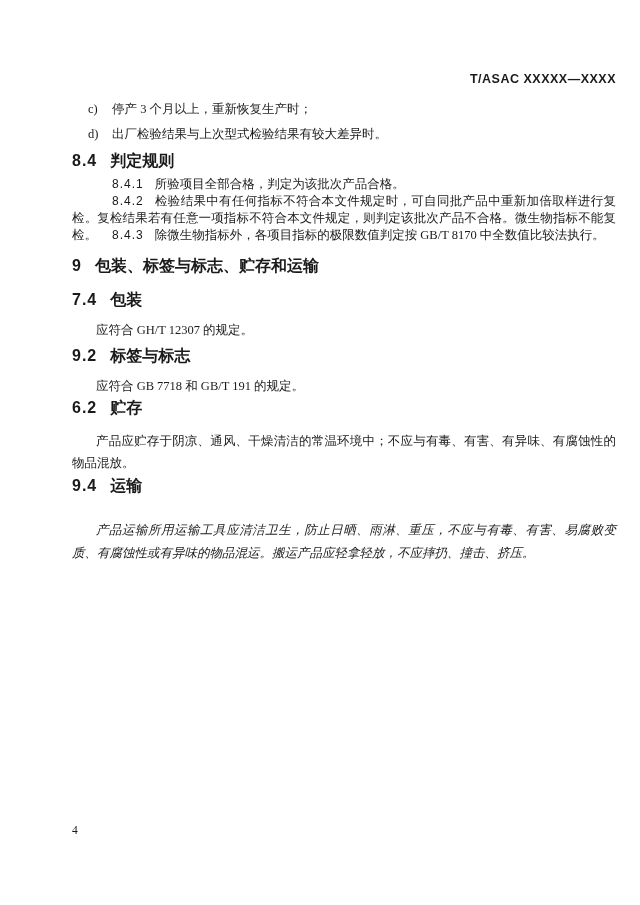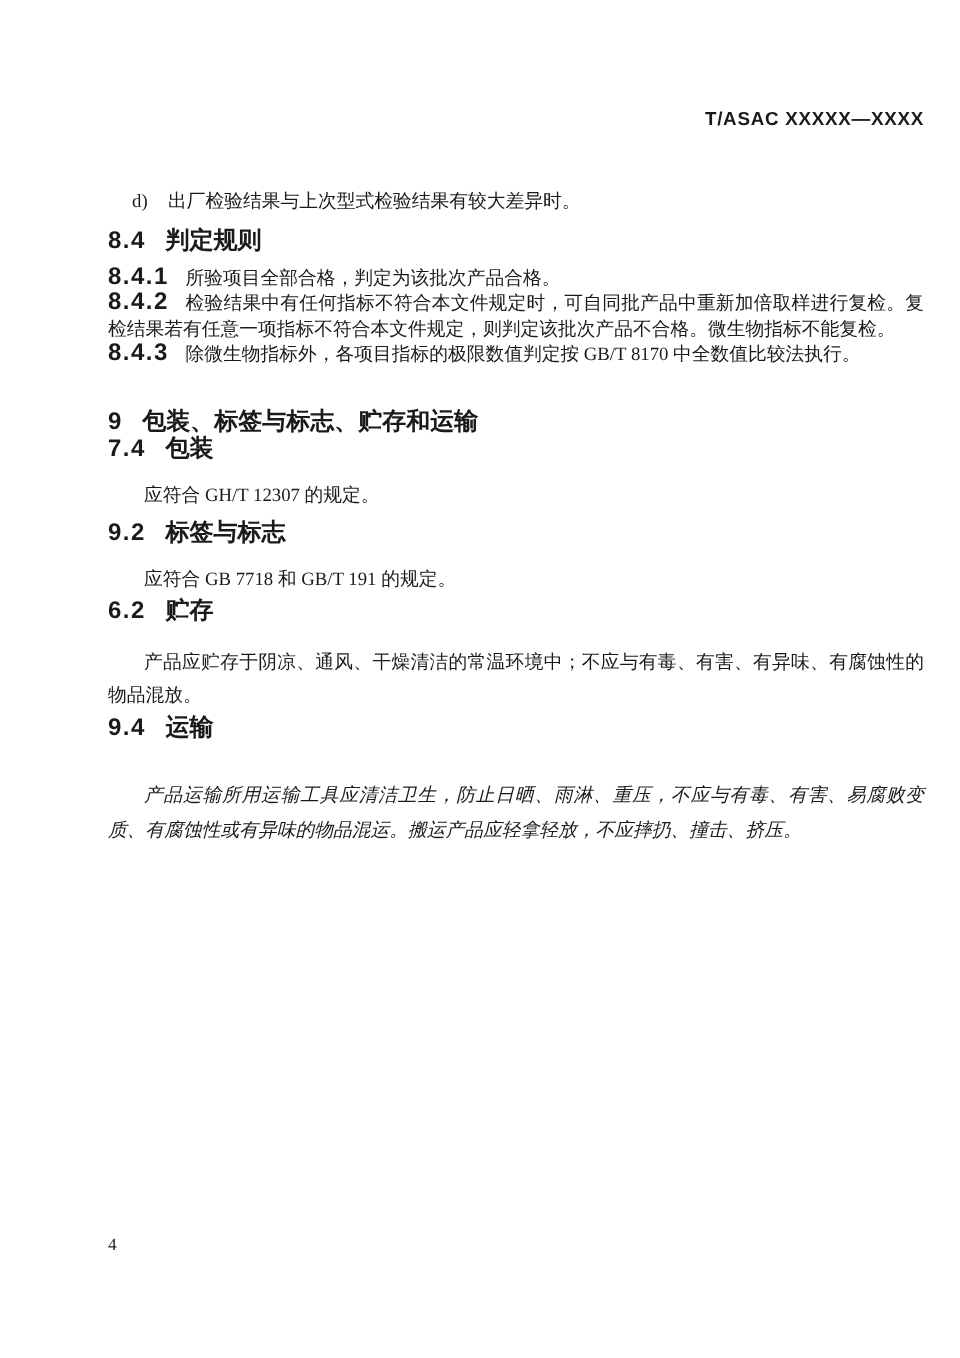--- a/index.html
+++ b/index.html
@@ -34,34 +34,35 @@
 
   
   .h-sub{
     font-family:"Liberation Sans",sans-serif;
     font-weight:700;
     font-size:16px;
     line-height:16px;
   }
   .hnum{letter-spacing:1px;margin-right:13px;}
   .h84{top:153px;}
-  .h9{top:274px;}
+  .h9{top:258px;}
   .h91{top:292px;}
   .h92{top:348px;}
   .h93{top:400px;}
   .h94{top:478px;}
 
   
   .clause{line-height:17px;text-align:justify;}
   .cnum{
     font-family:"Liberation Sans",sans-serif;
-    font-weight:700;
-    font-size:16px;
+    font-weight:400;
+    font-size:12px;
     letter-spacing:1px;
     margin-right:11px;
+    margin-left:40px;
   }
   .c841{top:176px;}
   .c842{top:193px;}
   .c843{top:227px;}
 
   
   .body-p{text-indent:24px;}
   .b91{top:322px;line-height:17px;}
   .b92{top:378px;line-height:17px;}
   .b93{top:430px;line-height:22px;text-align:justify;}
@@ -70,20 +71,23 @@
   
   .page-num{top:822px;left:72px;font-size:11.5px;line-height:16px;}
 </style>
 </head>
 <body>
 
 <div class="page">
 
   <div class="abs doc-num">T/ASAC XXXXX—XXXX</div>
 
+  <div class="abs list-item li-c">
+    <span class="marker">c)</span><span>停产 3 个月以上，重新恢复生产时；</span>
+  </div>
   <div class="abs list-item li-d">
     <span class="marker">d)</span><span>出厂检验结果与上次型式检验结果有较大差异时。</span>
   </div>
 
   <div class="abs h-sub h84">
     <span class="hnum">8.4</span><span>判定规则</span>
   </div>
 
   <div class="abs clause c841">
     <span class="cnum">8.4.1</span><span>所验项目全部合格，判定为该批次产品合格。</span>

